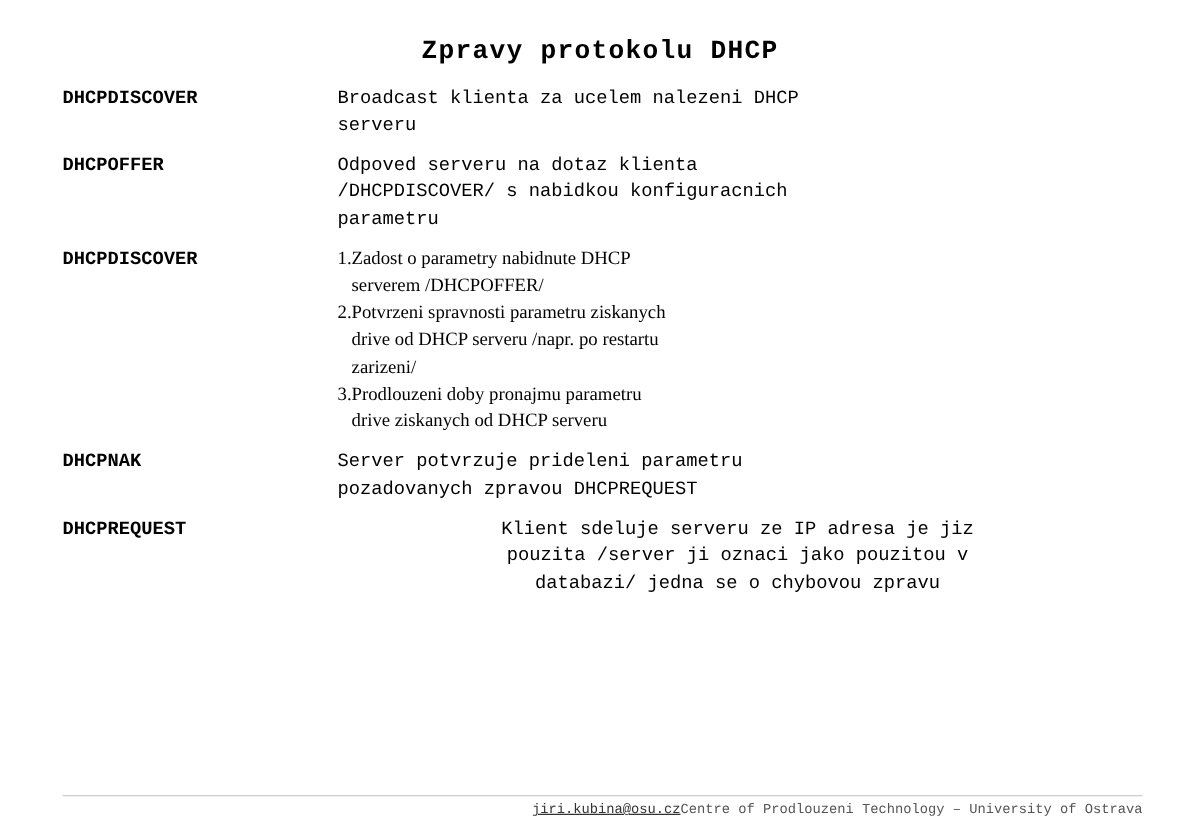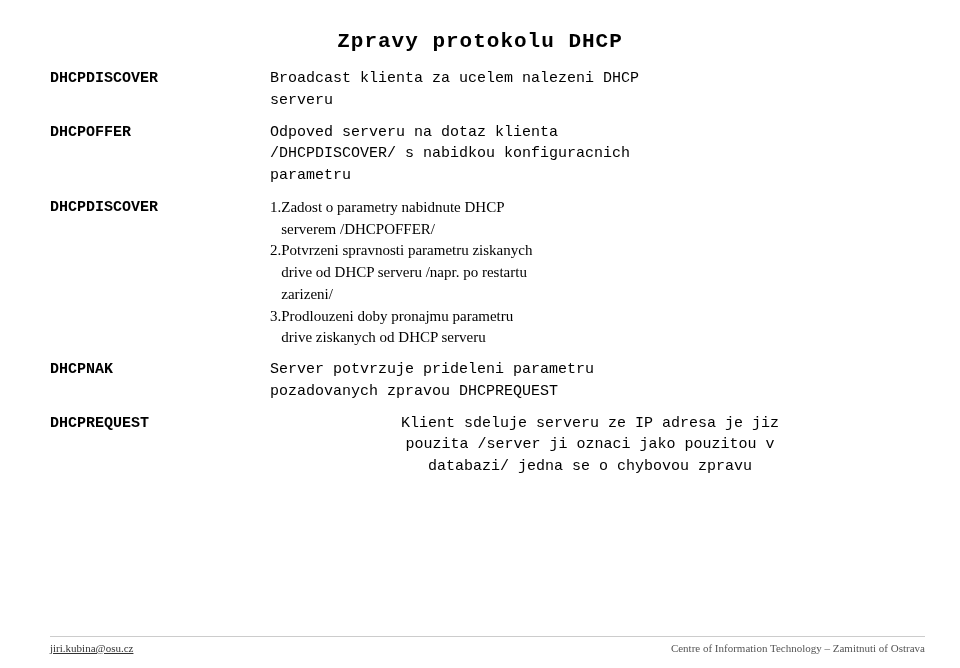--- a/index.html
+++ b/index.html
@@ -54,28 +54,27 @@
     }
 
     .content-table td.desc {
       vertical-align: top;
     }
 
     .footer {
       position: absolute;
       bottom: 14px;
       left: 50px;
-      right: 35px;
+      right: 46px;
       display: flex;
-      justify-content: space-between;
+      justify-content: flex-end;
       font-size: 11px;
       color: #555555;
       border-top: 1px solid #cccccc;
       padding-top: 5px;
-      font-family: Liberation Serif, serif;
     }
 
     .footer a {
       color: #333333;
       text-decoration: underline;
     }
   </style>
 </head>
 <body>
 
@@ -114,15 +113,15 @@
           <td class="term">DHCPREQUEST</td>
           <td class="desc" style="white-space: pre; text-align: center;">Klient sdeluje serveru ze IP adresa je jiz
 pouzita /server ji oznaci jako pouzitou v
 databazi/ jedna se o chybovou zpravu</td>
         </tr>
       </tbody>
   </table>
 
   <div class="footer">
     <a href="#">jiri.kubina@osu.cz</a>
-    <span>Centre of Information Technology – Zamitnuti of Ostrava</span>
+    <span>Centre of Prodlouzeni Technology – University of Ostrava</span>
   </div>
 </div>
 
 </body></html>

